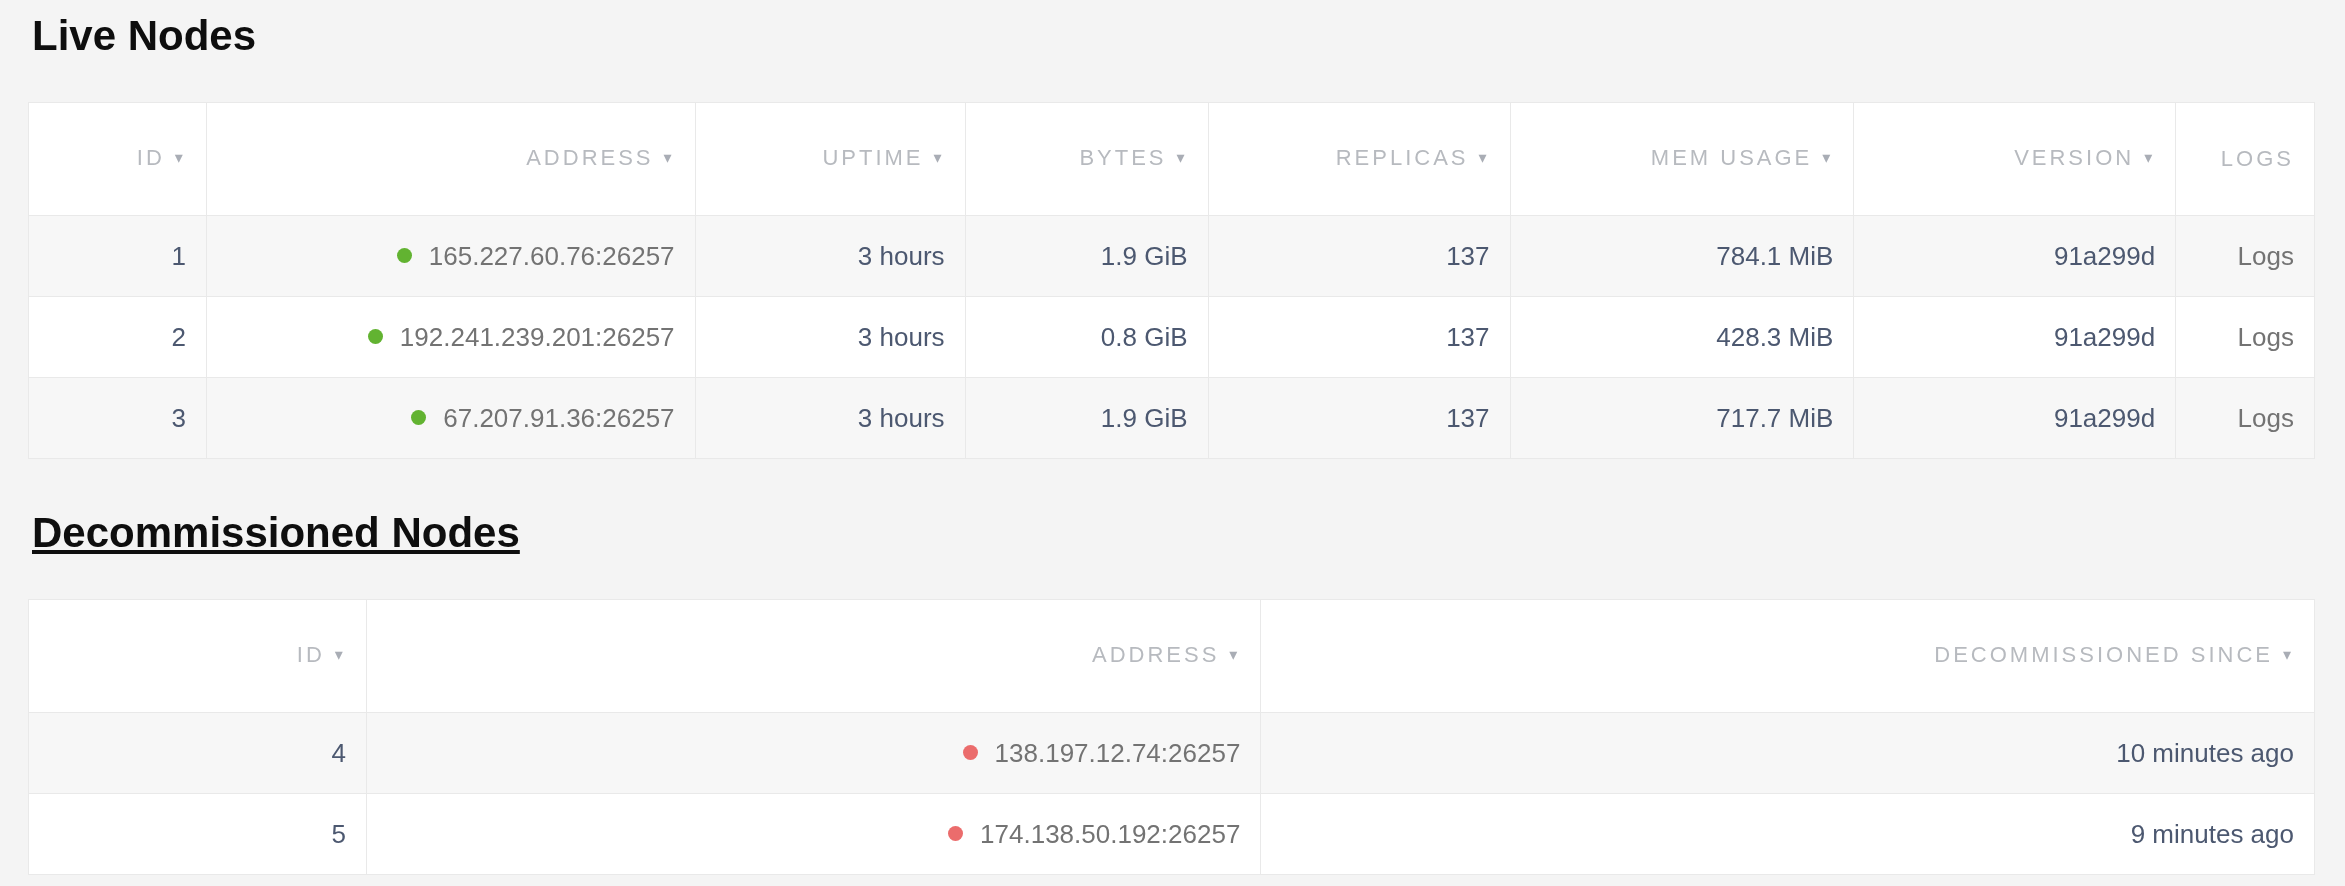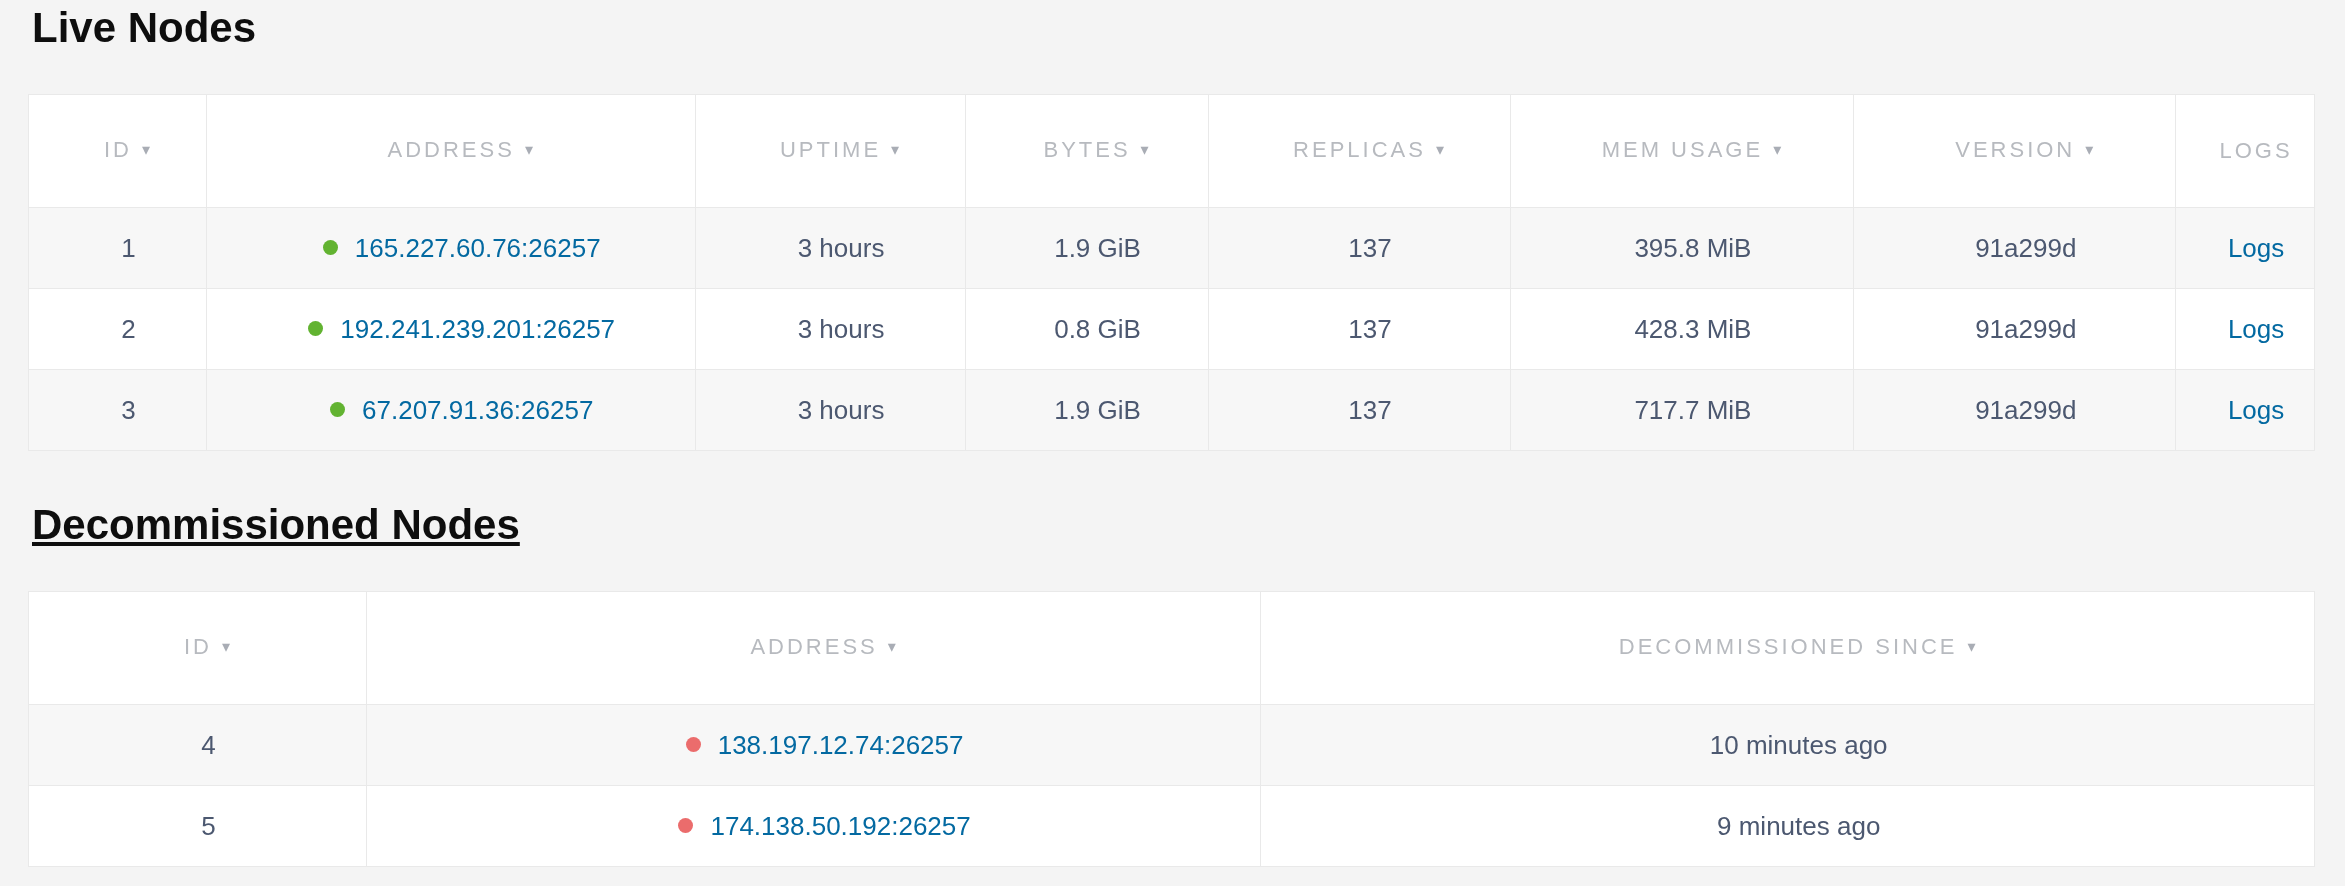--- a/index.html
+++ b/index.html
@@ -14,34 +14,34 @@
 
   .section-title {
     margin: 0;
     padding: 0 0 0 4px;
     font-size: 42px;
     line-height: 48px;
     font-weight: 700;
     color: #0e0e0e;
     letter-spacing: 0;
   }
-  #live-title { margin-top: 4px; }
+  #live-title { margin-top: 12px; }
   #decom-title { margin-top: 50px; text-decoration: underline; }
 
   table.nodes {
     margin-top: 42px;
     width: 2287px;
     table-layout: fixed;
     border-collapse: collapse;
     background: #ffffff;
     border: 1px solid #e3e3e3;
   }
   th, td {
     border: 1px solid #e9e9e9;
-    text-align: center;
+    text-align: right;
     vertical-align: middle;
   }
   th {
     padding: 42px 20px 42px 42px;
     font-size: 22px;
     line-height: 26px;
     font-weight: 400;
     letter-spacing: 3px;
     text-transform: uppercase;
     color: #b7babf;
@@ -60,21 +60,21 @@
   tbody tr:nth-child(even) td { background: #ffffff; }
 
   .sort-arrow {
     display: inline-block;
     margin-left: 10px;
     font-size: 16px;
     color: #a9adb5;
     transform: translateY(-2px);
   }
   a.link {
-    color: #0369a1;
+    color: #737373;
     text-decoration: none;
     cursor: pointer;
   }
   .dot {
     display: inline-block;
     width: 15px; height: 15px;
     border-radius: 50%;
     margin-right: 17px;
     vertical-align: 2px;
   }
@@ -129,21 +129,21 @@
     </thead>
     <tbody>
       <tr>
         <td>1</td>
         <td>
           <span class="dot live"></span><a class="link" href="#">165.227.60.76:26257</a>
         </td>
         <td>3 hours</td>
         <td>1.9 GiB</td>
         <td>137</td>
-        <td>395.8 MiB</td>
+        <td>784.1 MiB</td>
         <td>91a299d</td>
         <td>
           <a class="link" href="#">Logs</a>
         </td>
       </tr>
       <tr>
         <td>2</td>
         <td>
           <span class="dot live"></span><a class="link" href="#">192.241.239.201:26257</a>
         </td>

